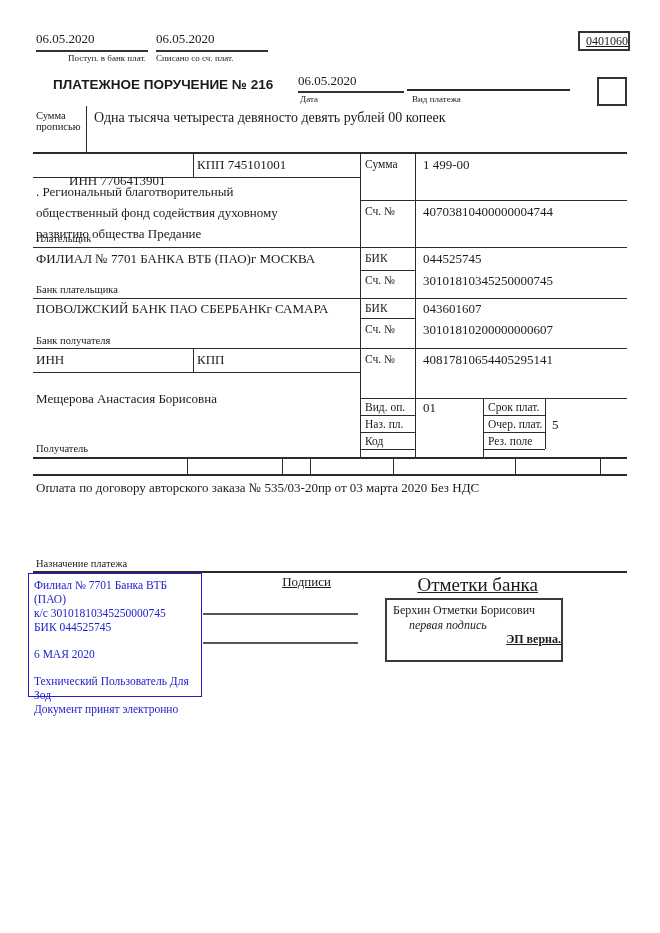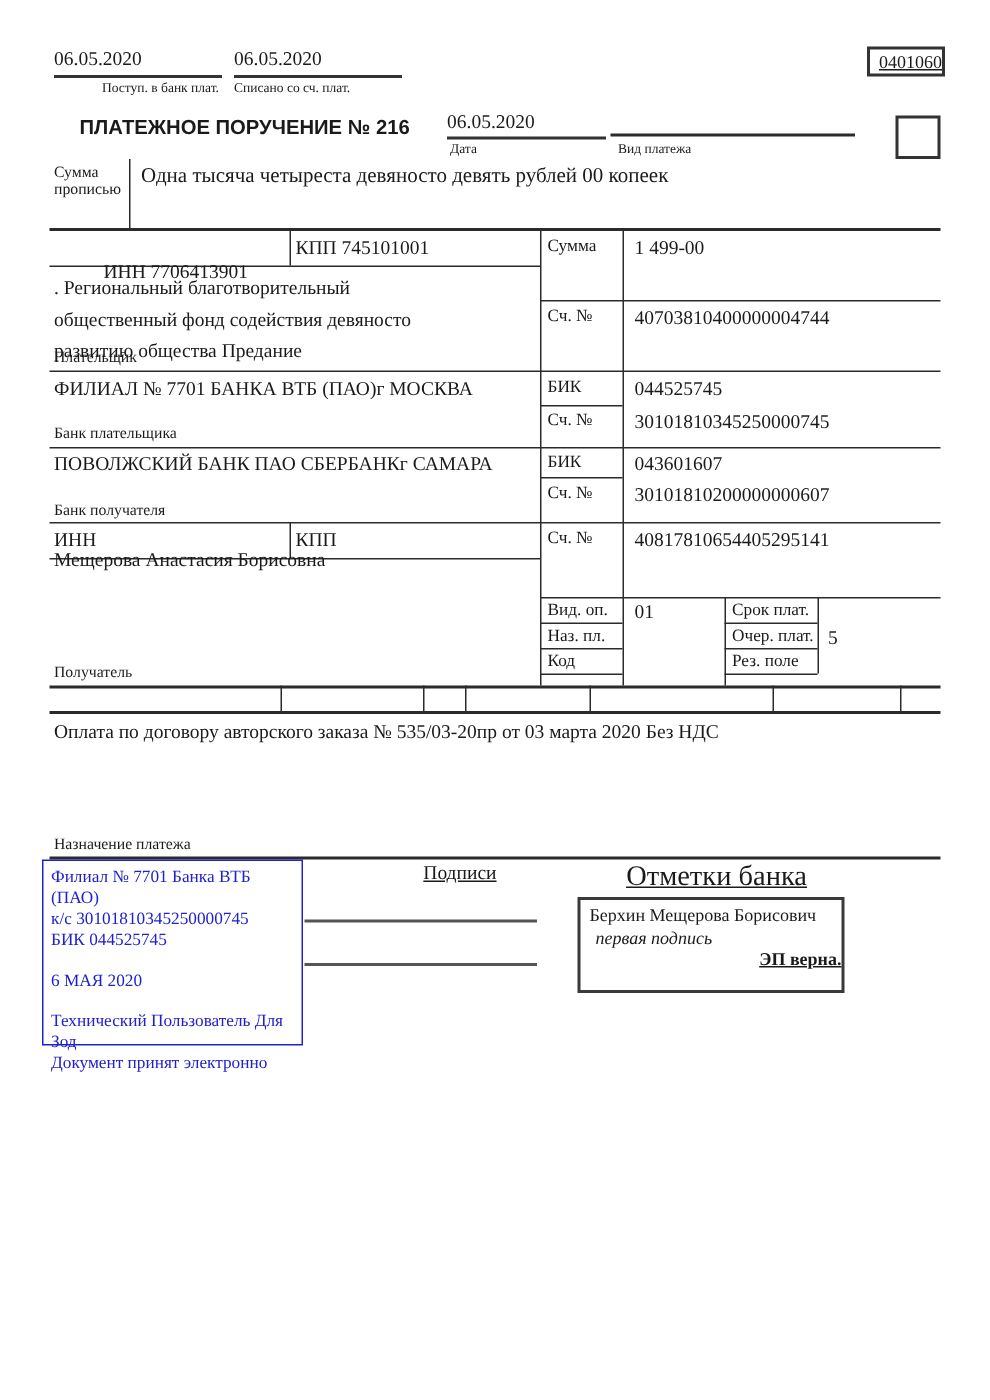--- a/index.html
+++ b/index.html
@@ -91,21 +91,21 @@
   <div class="vl" style="left:160px;top:196px;height:24px;"></div>
   <div class="vl" style="left:450px;top:246px;height:59px;"></div>
   <div class="vl" style="left:512px;top:246px;height:51px;"></div>
 
   <div class="abs t" style="left:3px;top:22px;margin-left:33px;">ИНН 7706413901</div>
   <div class="abs t" style="left:164px;top:6px;">КПП 745101001</div>
   <div class="abs clab" style="left:332px;top:6px;">Сумма</div>
   <div class="abs t" style="left:390px;top:6px;">1 499-00</div>
   <div class="abs t" style="left:3px;top:29px;line-height:21px;">
     <div>. Региональный благотворительный</div>
-    <div>общественный фонд содействия девяносто</div>
+    <div>общественный фонд содействия духовному</div>
     <div>развитию общества Предание</div>
   </div>
   <div class="abs clab" style="left:332px;top:53px;">Сч. №</div>
   <div class="abs t" style="left:390px;top:53px;">40703810400000004744</div>
   <div class="abs lab" style="left:3px;top:81px;">Плательщик</div>
 
   <div class="abs t" style="left:3px;top:100px;">ФИЛИАЛ № 7701 БАНКА ВТБ (ПАО)г МОСКВА</div>
   <div class="abs clab" style="left:332px;top:100px;">БИК</div>
   <div class="abs t" style="left:390px;top:100px;">044525745</div>
   <div class="abs clab" style="left:332px;top:122px;">Сч. №</div>
@@ -116,21 +116,21 @@
   <div class="abs clab" style="left:332px;top:150px;">БИК</div>
   <div class="abs t" style="left:390px;top:150px;">043601607</div>
   <div class="abs clab" style="left:332px;top:171px;">Сч. №</div>
   <div class="abs t" style="left:390px;top:171px;">30101810200000000607</div>
   <div class="abs lab" style="left:3px;top:183px;">Банк получателя</div>
 
   <div class="abs t" style="left:3px;top:201px;">ИНН</div>
   <div class="abs t" style="left:164px;top:201px;">КПП</div>
   <div class="abs clab" style="left:332px;top:201px;">Сч. №</div>
   <div class="abs t" style="left:390px;top:201px;">40817810654405295141</div>
-  <div class="abs t" style="left:3px;top:214px;">Мещерова Анастасия Борисовна</div>
+  <div class="abs t" style="left:3px;top:240px;">Мещерова Анастасия Борисовна</div>
 
   <div class="abs clab" style="left:332px;top:249px;">Вид. оп.</div>
   <div class="abs t" style="left:390px;top:249px;">01</div>
   <div class="abs clab" style="left:455px;top:249px;">Срок плат.</div>
   <div class="abs clab" style="left:332px;top:266px;">Наз. пл.</div>
   <div class="abs clab" style="left:455px;top:266px;">Очер. плат.</div>
   <div class="abs t" style="left:519px;top:266px;">5</div>
   <div class="abs clab" style="left:332px;top:283px;">Код</div>
   <div class="abs clab" style="left:455px;top:283px;">Рез. поле</div>
   <div class="abs lab" style="left:3px;top:291px;">Получатель</div>
@@ -157,16 +157,16 @@
   <div style="white-space:normal;">Технический Пользователь Для Зод</div>
   <div>Документ принят электронно</div>
 </div>
 
 <div class="abs ctr" style="left:203px;top:574px;width:128px;font-size:13px;">Подписи</div>
 <div class="sigline" style="left:203px;top:613px;width:155px;"></div>
 <div class="sigline" style="left:203px;top:642px;width:155px;"></div>
 
 <div class="abs ctr" style="left:358px;top:574px;width:180px;font-size:19px;">Отметки банка</div>
 <div class="esbox" style="left:385px;top:598px;width:178px;height:64px;">
-  <div style="padding-left:6px;">Берхин Мещерова Борисович</div>
-  <div class="i" style="padding-left:10px;font-family:Liberation Serif, serif;">первая подпись</div>
+  <div style="padding-left:6px;">Берхин Отметки Борисович</div>
+  <div class="i" style="padding-left:22px;font-family:Liberation Serif, serif;">первая подпись</div>
   <div class="ctr b">ЭП верна.</div>
 </div>
 
 </body></html>

